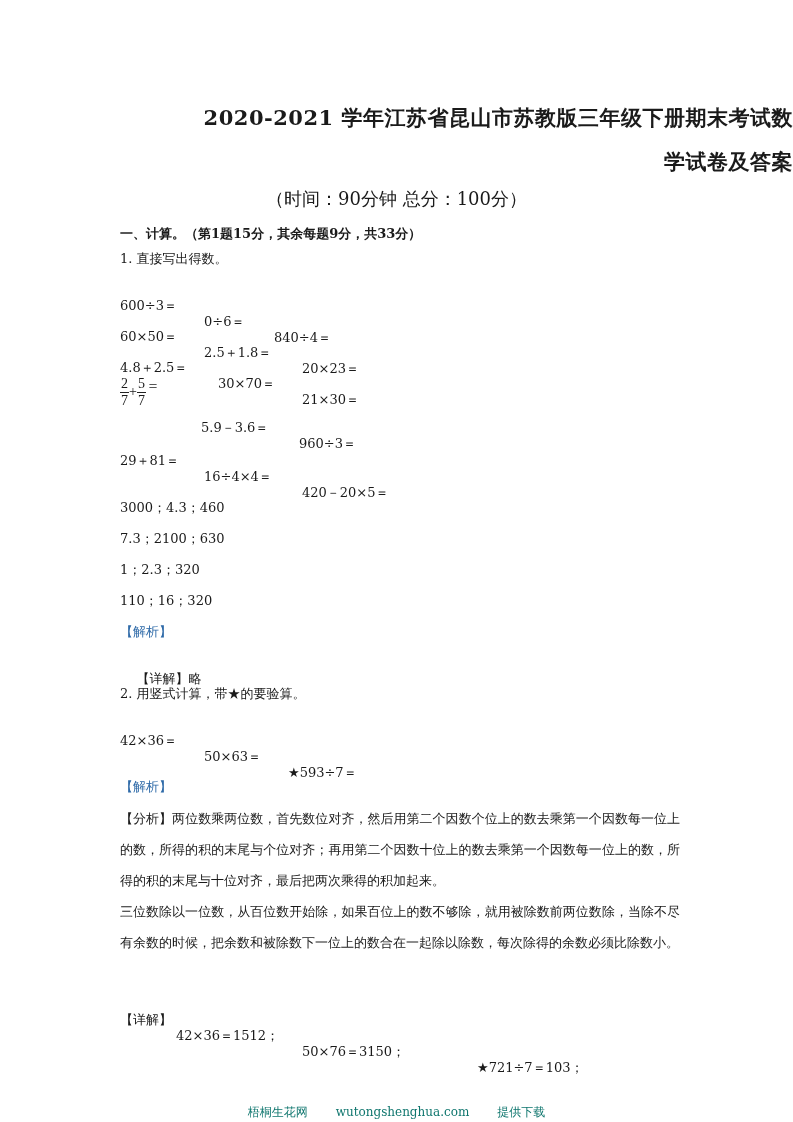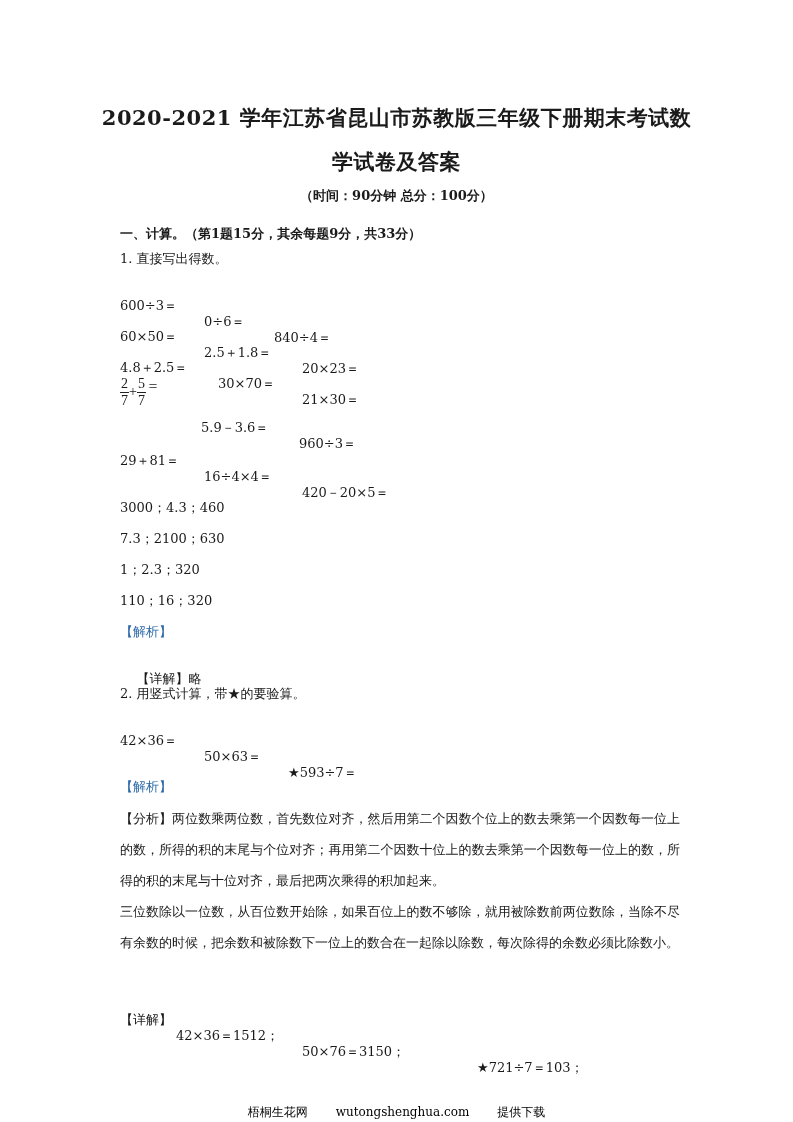--- a/index.html
+++ b/index.html
@@ -1,35 +1,35 @@
 <!DOCTYPE html>
 <html><head>
 <meta charset="utf-8">
 <style>
   html, body { margin: 0; padding: 0; background: #ffffff; }
   body { width: 793px; height: 1122px; position: relative; overflow: hidden;
          font-family: "DejaVu Serif", "Liberation Serif", serif; color: #1a1a1a; }
   .page { position: absolute; left: 0; top: 0; width: 793px; height: 1122px; }
-  .title { position: absolute; left: 0; width: 793px; text-align: center;
+  .title { position: absolute; left: 0; width: 793px; text-align: right;
            font-weight: bold; font-size: 21px; letter-spacing: 0.5px; }
   .t1 { top: 104px; }
   .t2 { top: 148px; }
   .subtitle { position: absolute; left: 0; width: 793px; top: 187px; text-align: center;
-              font-size: 13px; font-weight: bold; }
+              font-size: 18px; font-weight: normal; }
   .line { position: absolute; left: 120px; font-size: 13px; white-space: pre; line-height: 16px; }
   .bold { font-weight: bold; margin-top: 6px; }
   .blue { color: #2e6aa8; }
   .para { position: absolute; left: 120px; width: 560px; font-size: 13px; line-height: 31px;
           text-align: justify; }
   .frac { position: absolute; left: 120px; top: 376px; font-size: 14px; font-family: "Liberation Serif", serif; }
   .fr { display: inline-block; vertical-align: middle; text-align: center; line-height: 16px; }
   .fr span { display: block; }
   .fr .num { border-bottom: 1px solid #222; padding: 0 1px; }
   .footer { position: absolute; top: 1104px; left: 0; width: 793px; text-align: center;
-            font-size: 12px; color: #000000; white-space: pre; }
+            font-size: 12px; color: #0f766e; white-space: pre; }
   .gap { display: inline-block; }
 </style>
 </head>
 <body>
 
 <div class="page">
 
   <div class="title t1">2020-2021 学年江苏省昆山市苏教版三年级下册期末考试数</div>
   <div class="title t2">学试卷及答案</div>
   <div class="subtitle">（时间：90分钟   总分：100分）</div>

